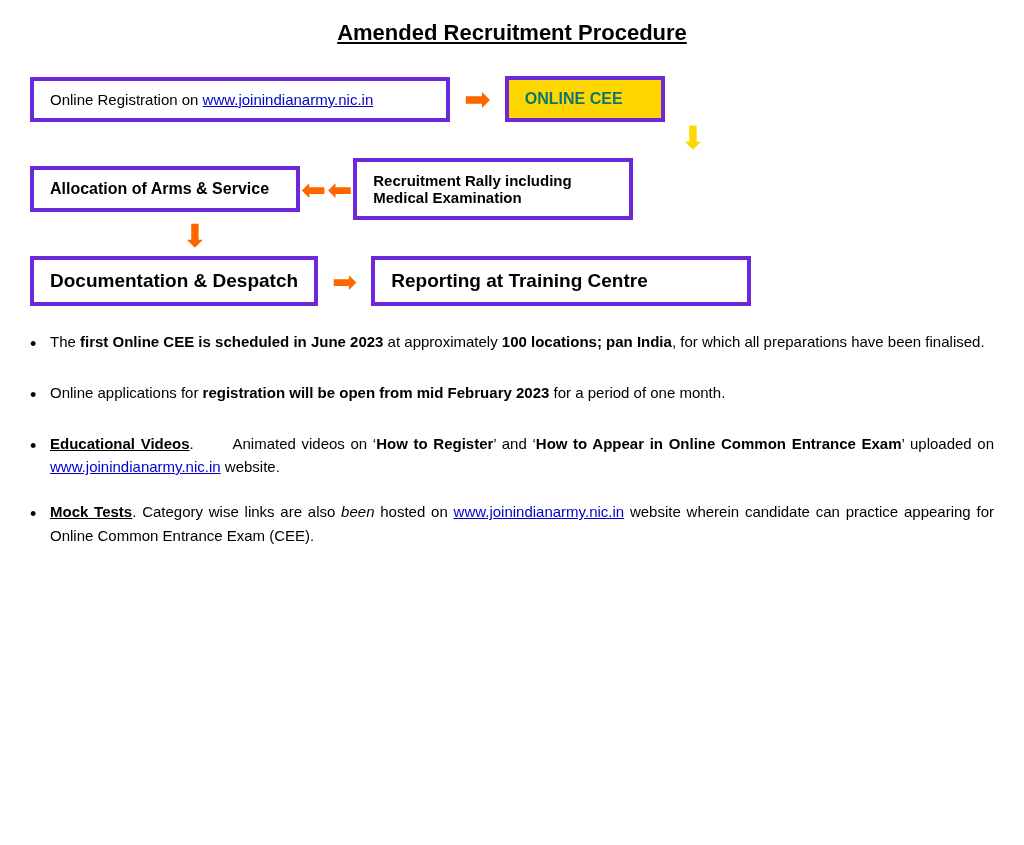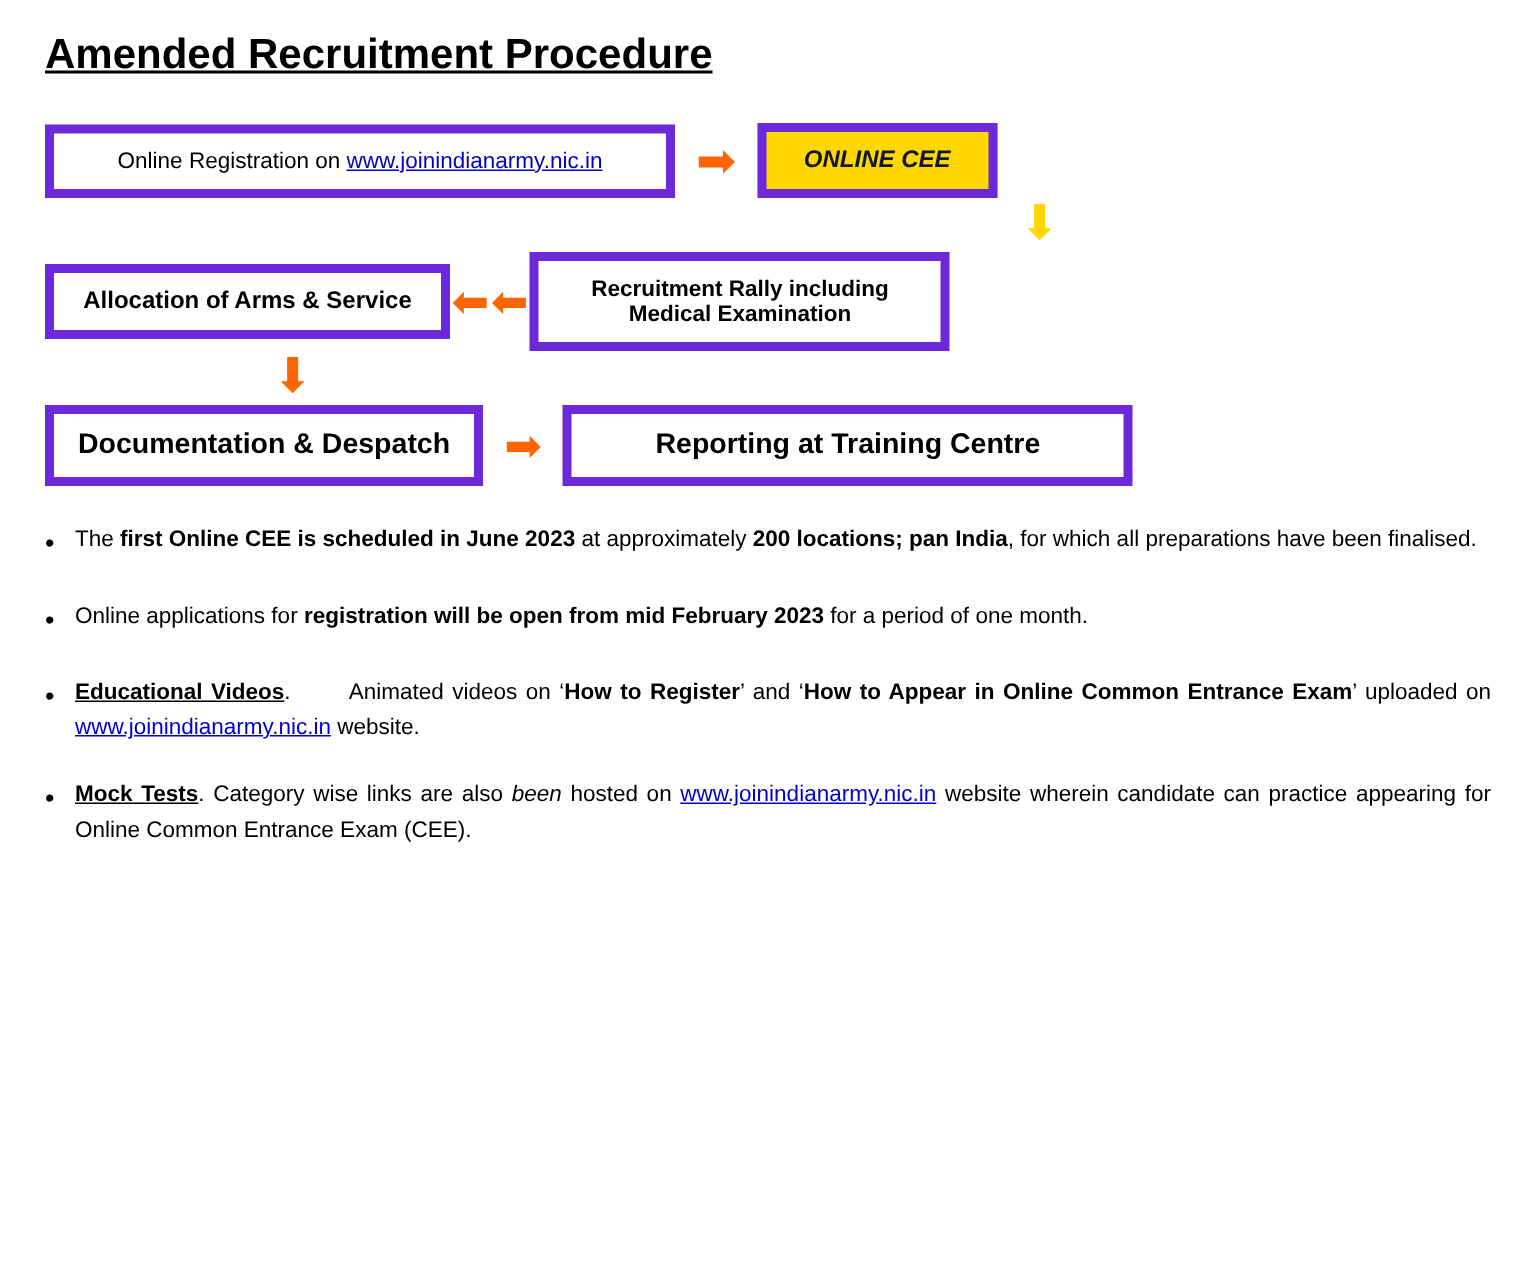--- a/index.html
+++ b/index.html
@@ -12,42 +12,42 @@
       background: #ffffff;
       font-family: Arial, sans-serif;
       font-size: 15px;
       color: #000000;
       width: 1024px;
       min-height: 845px;
       padding: 20px 30px;
     }
 
     .page-title {
-      font-size: 28px;
+      font-size: 22px;
       font-weight: bold;
       text-decoration: underline;
       margin-bottom: 30px;
+      text-align: center;
     }
 
     .flow-box {
-      border: 6px solid #6d28d9;
+      border: 4px solid #6d28d9;
       padding: 10px 16px;
       font-size: 15px;
       white-space: nowrap;
-      text-align: center;
+      text-align: left;
       background: #fff;
     }
 
     .flow-box.yellow-bg {
       background: #FFD700;
       font-weight: bold;
       font-size: 16px;
-      color: #0f172a;
+      color: #0f766e;
       min-width: 160px;
-      font-style: italic;
     }
 
     .flow-box.registration {
       min-width: 420px;
     }
 
     .arrow-right {
       color: #FF6600;
       font-size: 32px;
       line-height: 1;
@@ -230,21 +230,21 @@
     <div class="flow-box reporting">Reporting at Training Centre</div>
   </div>
 
 </div>
 
 <div class="bullets" style="margin-top:24px;">
 
   <div class="bullet-item">
     <span class="bullet-dot">•</span>
     <span class="bullet-text">
-      The <span class="bold">first Online CEE is scheduled in June 2023</span> at approximately <span class="bold">200 locations; pan India</span>, for which all preparations have been finalised.
+      The <span class="bold">first Online CEE is scheduled in June 2023</span> at approximately <span class="bold">100 locations; pan India</span>, for which all preparations have been finalised.
     </span>
   </div>
 
   <div class="bullet-item">
     <span class="bullet-dot">•</span>
     <span class="bullet-text">
       Online applications for <span class="bold">registration will be open from mid February 2023</span> for a period of one month.
     </span>
   </div>
 

